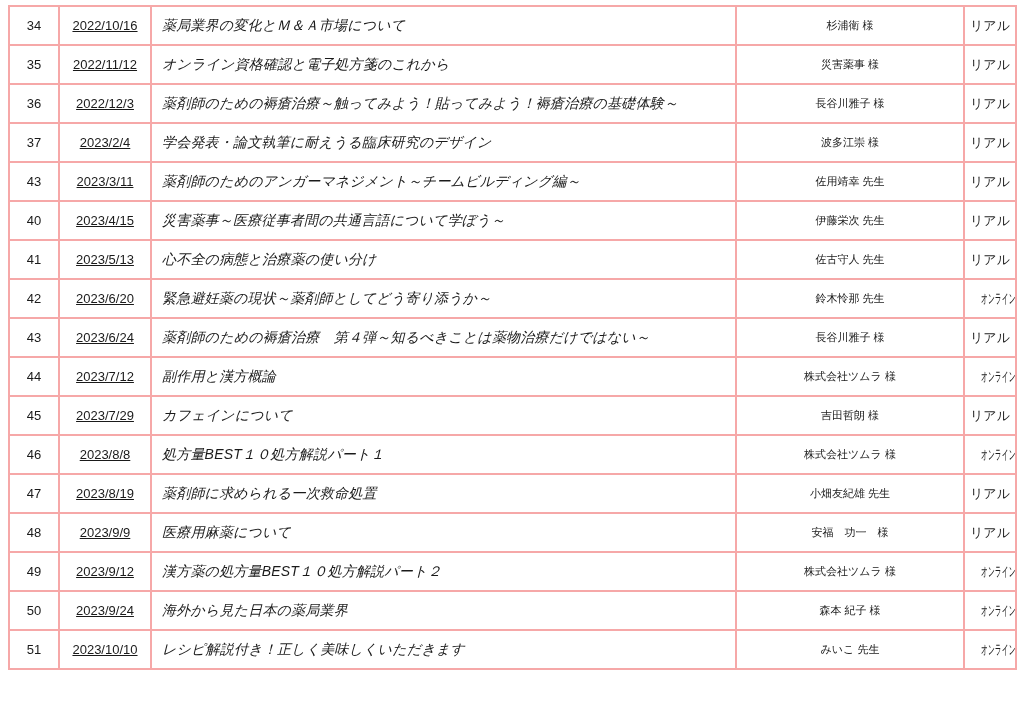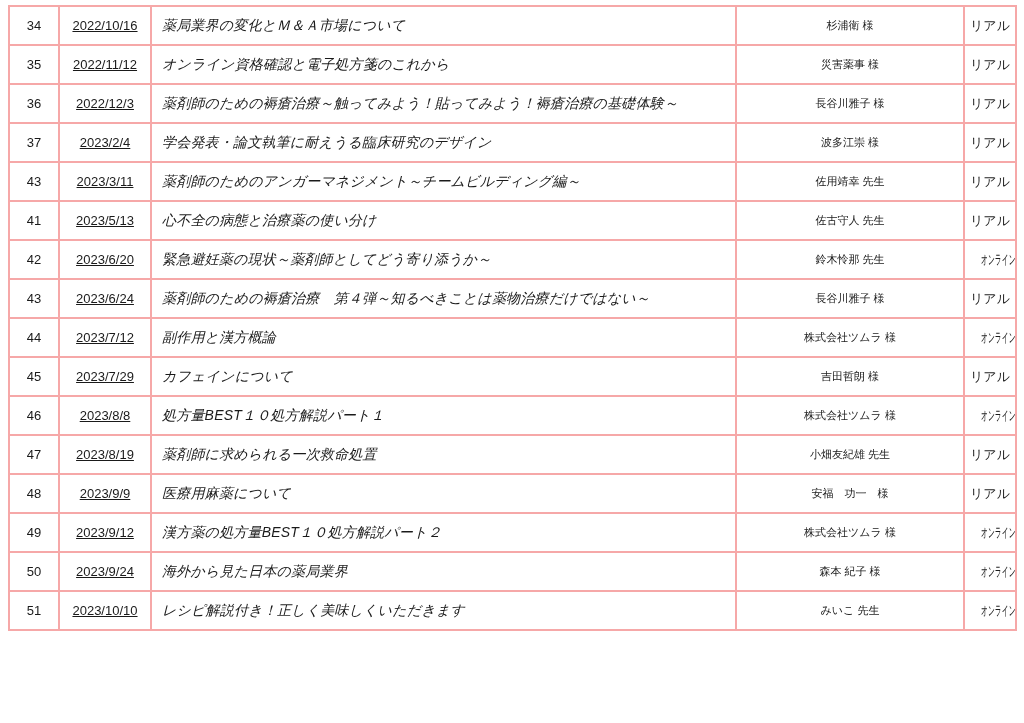--- a/index.html
+++ b/index.html
@@ -109,20 +109,29 @@
     <td class="c-no">43</td>
     <td class="c-date">2023/3/11</td>
     <td class="c-title">薬剤師のためのアンガーマネジメント～チームビルディング編～</td>
     <td class="c-speaker">佐用靖幸 先生</td>
     <td class="c-format">
       <span class="fmt">リアル</span>
     </td>
   </tr>
 
 
+  <tr>
+    <td class="c-no">40</td>
+    <td class="c-date">2023/4/15</td>
+    <td class="c-title">災害薬事～医療従事者間の共通言語について学ぼう～</td>
+    <td class="c-speaker">伊藤栄次 先生</td>
+    <td class="c-format">
+      <span class="fmt">リアル</span>
+    </td>
+  </tr>
 
   <tr>
     <td class="c-no">41</td>
     <td class="c-date">2023/5/13</td>
     <td class="c-title">心不全の病態と治療薬の使い分け</td>
     <td class="c-speaker">佐古守人 先生</td>
     <td class="c-format">
       <span class="fmt">リアル</span>
     </td>
   </tr>

